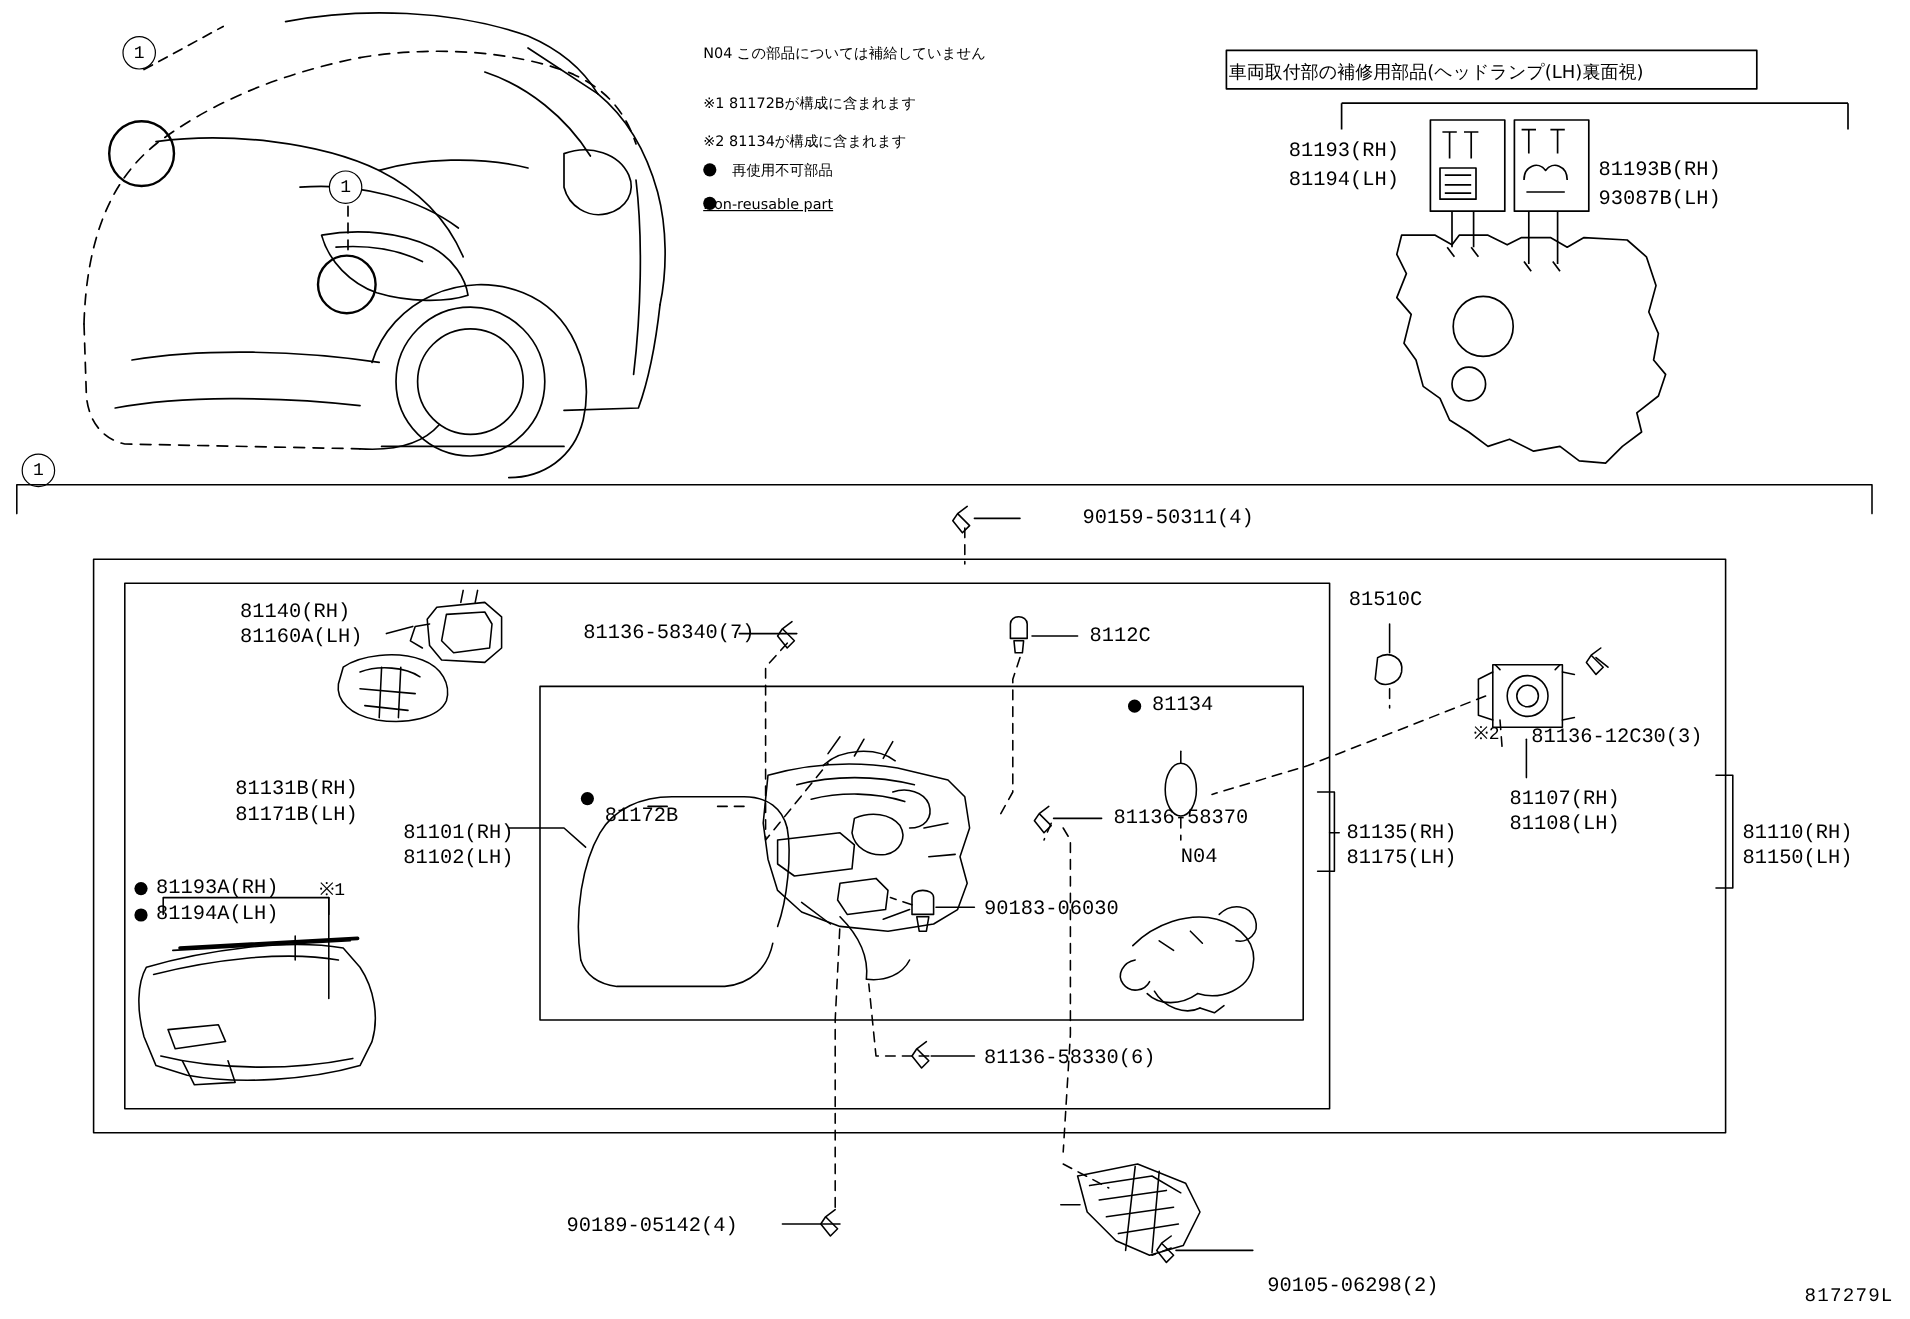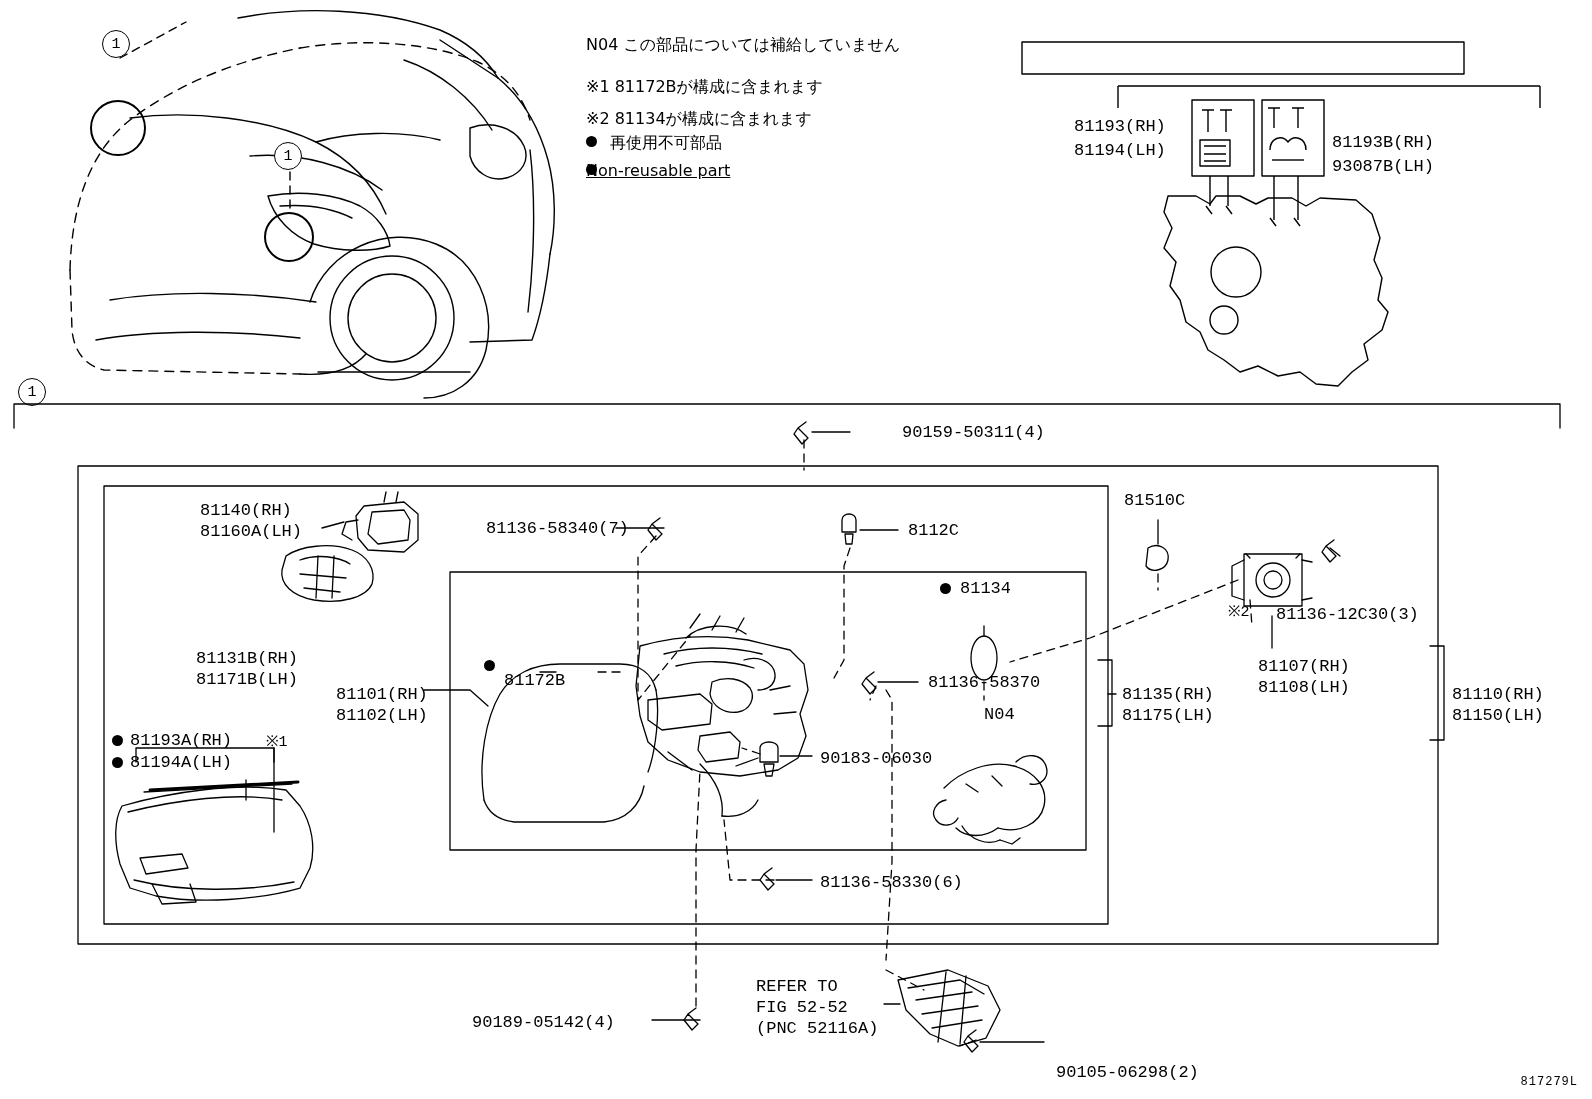--- a/index.html
+++ b/index.html
@@ -1,26 +1,26 @@
 <!DOCTYPE html>
 <html><head>
 <meta charset="utf-8">
 <style>
   html,body{margin:0;padding:0;background:#ffffff;}
   body{width:1592px;height:1099px;position:relative;font-family:"Liberation Mono",monospace;color:#000;}
   .diagram{position:absolute;inset:0;}
   svg.layer{position:absolute;left:0;top:0;width:1592px;height:1099px;overflow:visible;}
   .lbl{position:absolute;white-space:pre;font-family:"Liberation Mono",monospace;font-size:17px;line-height:21px;color:#000;}
-  .lbl.jp{font-family:"DejaVu Sans",sans-serif;font-size:16px;line-height:25px;}
+  .lbl.jp{font-family:"DejaVu Sans",sans-serif;font-size:12px;line-height:25px;}
   .lbl.small{font-size:15px;}
   .dot{position:absolute;width:11px;height:11px;border-radius:50%;background:#000;}
   .callout{position:absolute;border:1.6px solid #000;border-radius:50%;width:26px;height:26px;
            display:flex;align-items:center;justify-content:center;font-size:15px;background:#fff;}
   .circ-open{position:absolute;border:2.2px solid #000;border-radius:50%;background:transparent;}
-  .code{position:absolute;right:14px;bottom:10px;font-size:12px;letter-spacing:1px;}
+  .code{position:absolute;right:14px;bottom:10px;font-size:16px;letter-spacing:1px;}
 </style>
 </head>
 <body>
 
 <div class="diagram">
 
   <svg class="layer" viewBox="0 0 1592 1099">
     <g fill="none" stroke="#000" stroke-width="1.4" stroke-linecap="round" stroke-linejoin="round">
 
       <path d="M70 270 C72 200 92 150 130 120 C180 82 240 60 300 48" stroke-dasharray="9 7"></path>
@@ -68,20 +68,21 @@
   <div class="circ-open" style="left:264px;top:212px;width:46px;height:46px;"></div>
 
   <div class="lbl jp" style="left:586px;top:32px;">N04 この部品については補給していません</div>
   <div class="lbl jp" style="left:586px;top:74px;">※1 81172Bが構成に含まれます</div>
   <div class="lbl jp" style="left:586px;top:106px;">※2 81134が構成に含まれます</div>
   <div class="dot" style="left:586px;top:136px;"></div>
   <div class="lbl jp" style="left:610px;top:130px;">再使用不可部品</div>
   <div class="dot" style="left:586px;top:164px;"></div>
   <div class="lbl jp" style="left:586px;top:158px;text-decoration:underline;">Non-reusable part</div>
 
+  <div class="lbl jp" style="left:1024px;top:48px;font-size:15px;">車両取付部の補修用部品(ヘッドランプ(LH)裏面視)</div>
   <svg class="layer" viewBox="0 0 1592 1099">
     <g fill="none" stroke="#000" stroke-width="1.4" stroke-linejoin="round">
 
       <rect x="1022" y="42" width="442" height="32"></rect>
 
       <path d="M1118 86 L1118 108 M1118 86 L1540 86 M1540 86 L1540 108"></path>
 
       <rect x="1192" y="100" width="62" height="76"></rect>
       <rect x="1262" y="100" width="62" height="76"></rect>
 
@@ -293,19 +294,16 @@
   <div class="dot" style="left:112px;top:735px;"></div>
   <div class="lbl" style="left:130px;top:730px;">81193A(RH)</div>
   <div class="dot" style="left:112px;top:757px;"></div>
   <div class="lbl" style="left:130px;top:752px;">81194A(LH)</div>
   <div class="lbl small" style="left:266px;top:732px;">※1</div>
 
   <div class="lbl" style="left:820px;top:748px;">90183-06030</div>
   <div class="lbl" style="left:984px;top:704px;">N04</div>
   <div class="lbl" style="left:820px;top:872px;">81136-58330(6)</div>
   <div class="lbl" style="left:472px;top:1012px;text-align:right;">90189-05142(4)</div>
-  <div class="lbl" style="left:756px;top:976px;">REFER TO
-FIG 52-52
-(PNC 52116A)</div>
   <div class="lbl" style="left:1056px;top:1034px;margin-top:28px;">90105-06298(2)</div>
 
   <div class="code">817279L</div>
 </div>
 
 </body></html>

